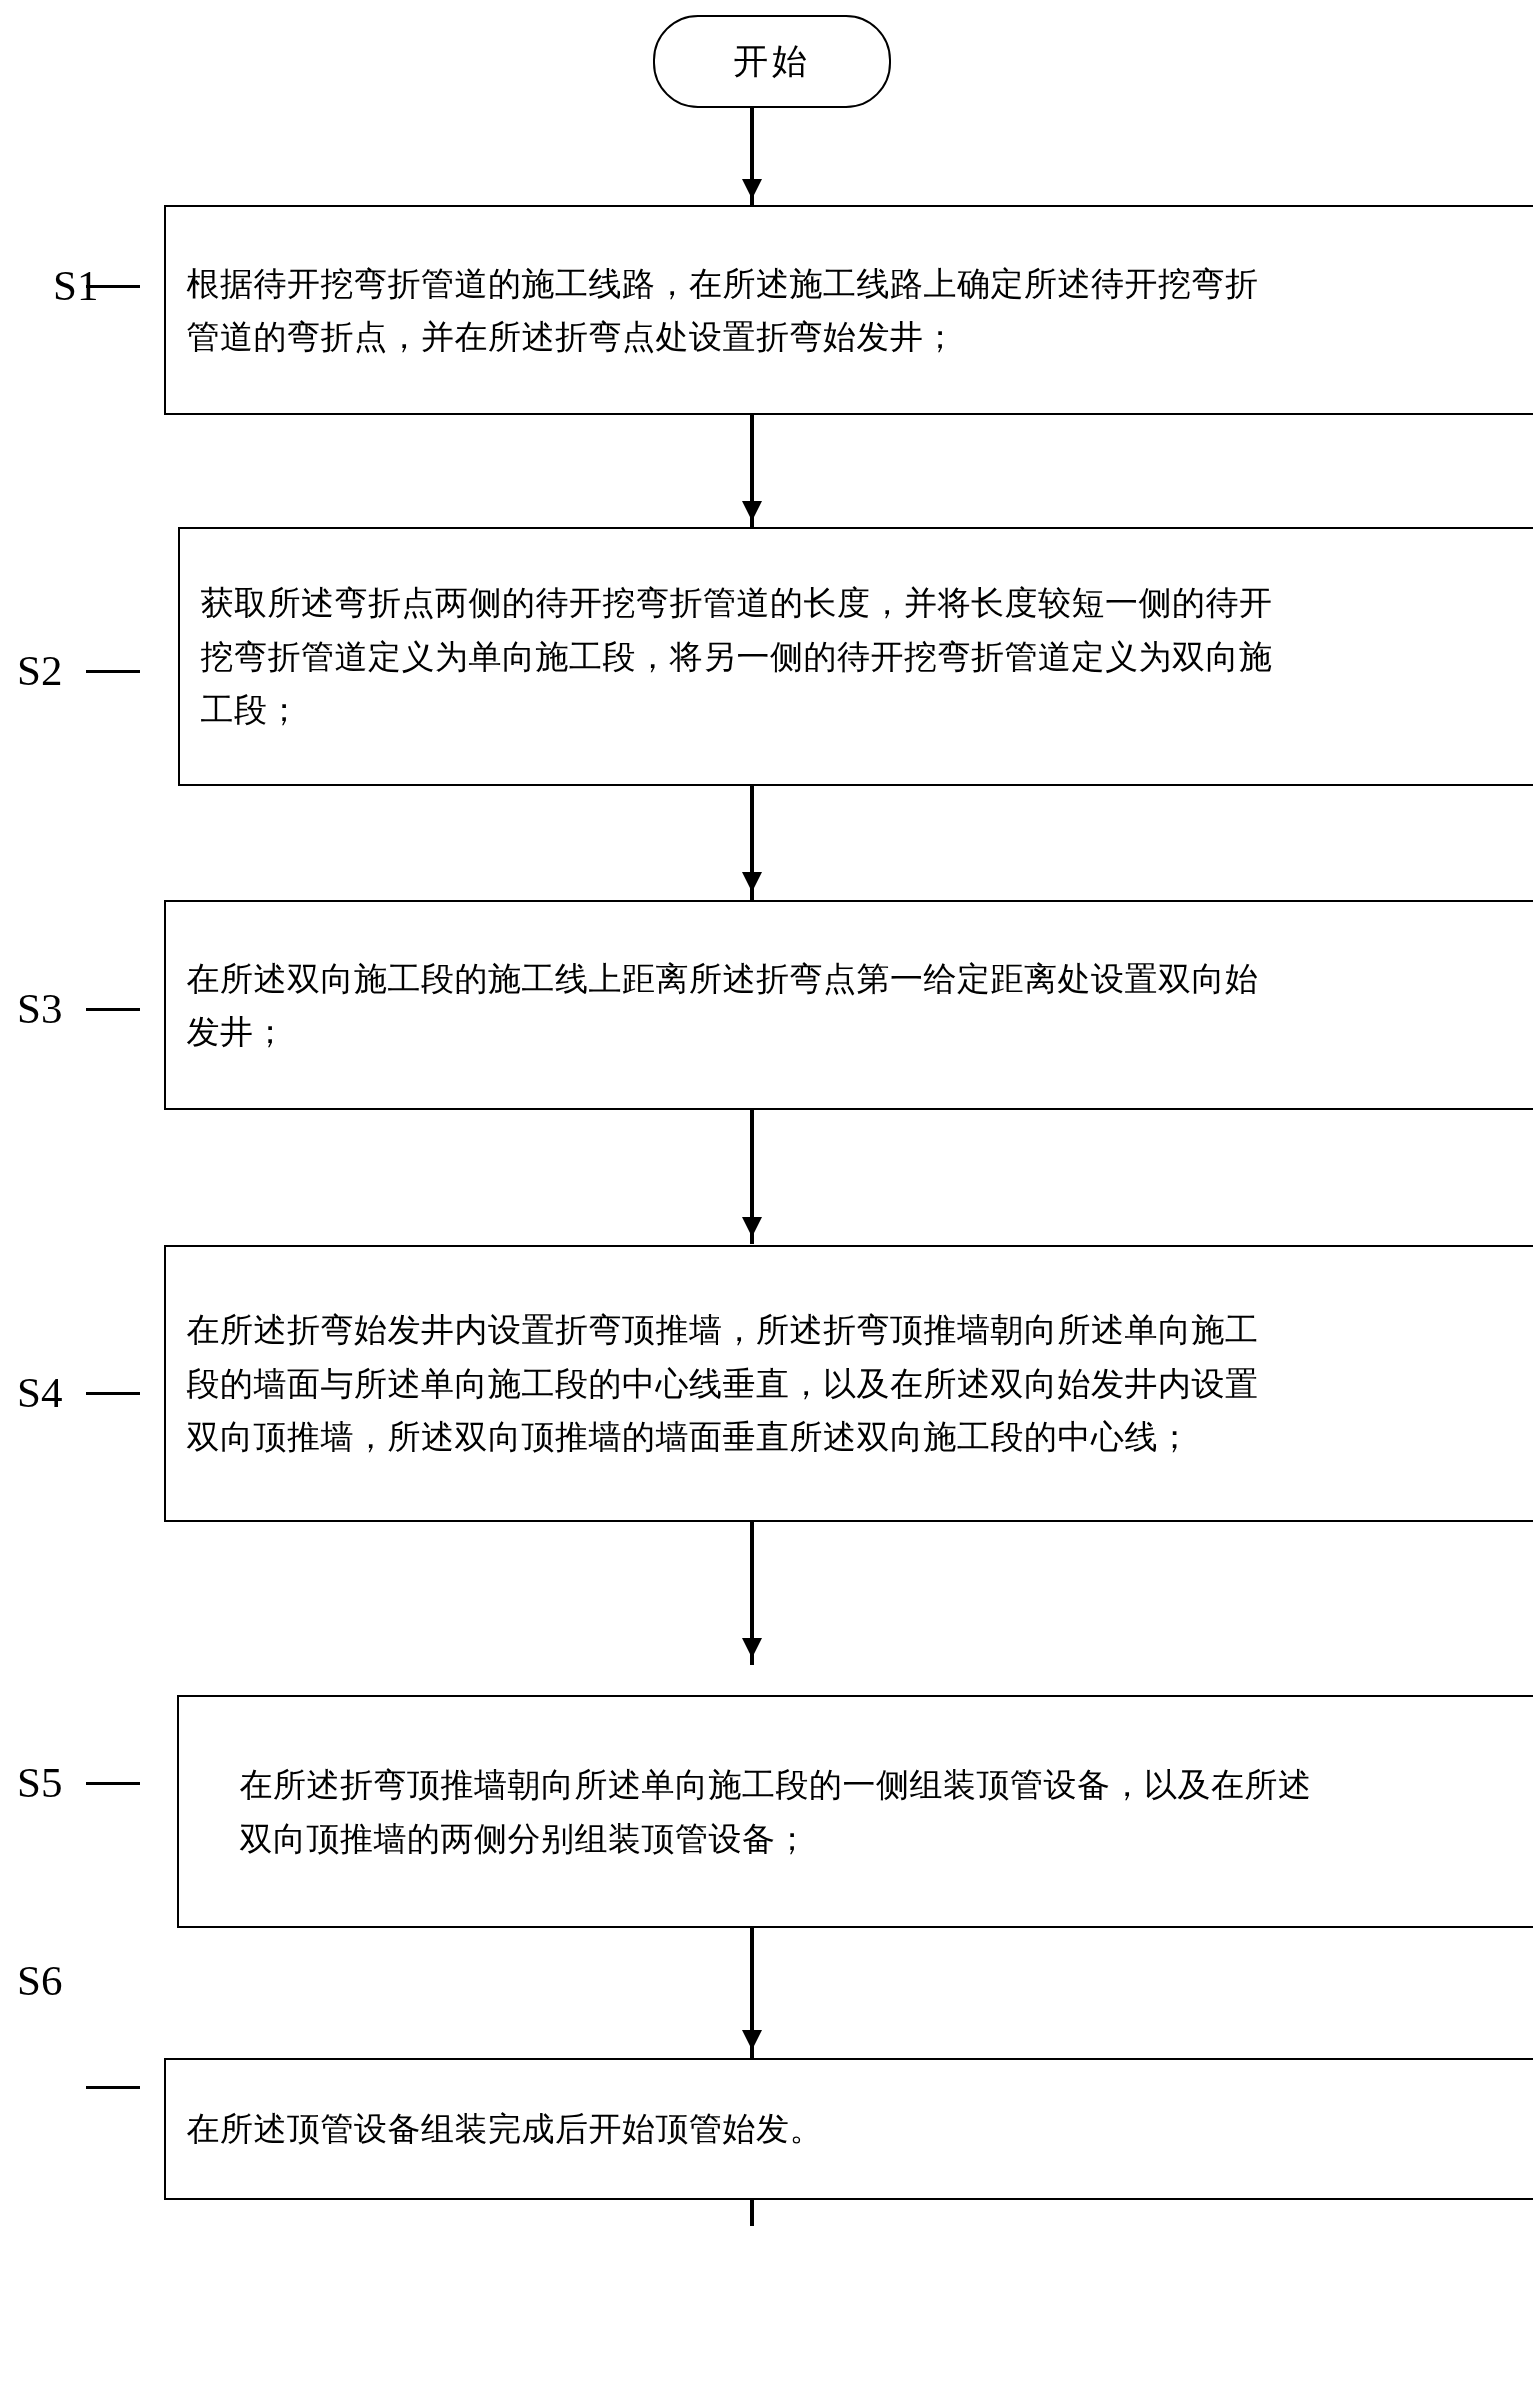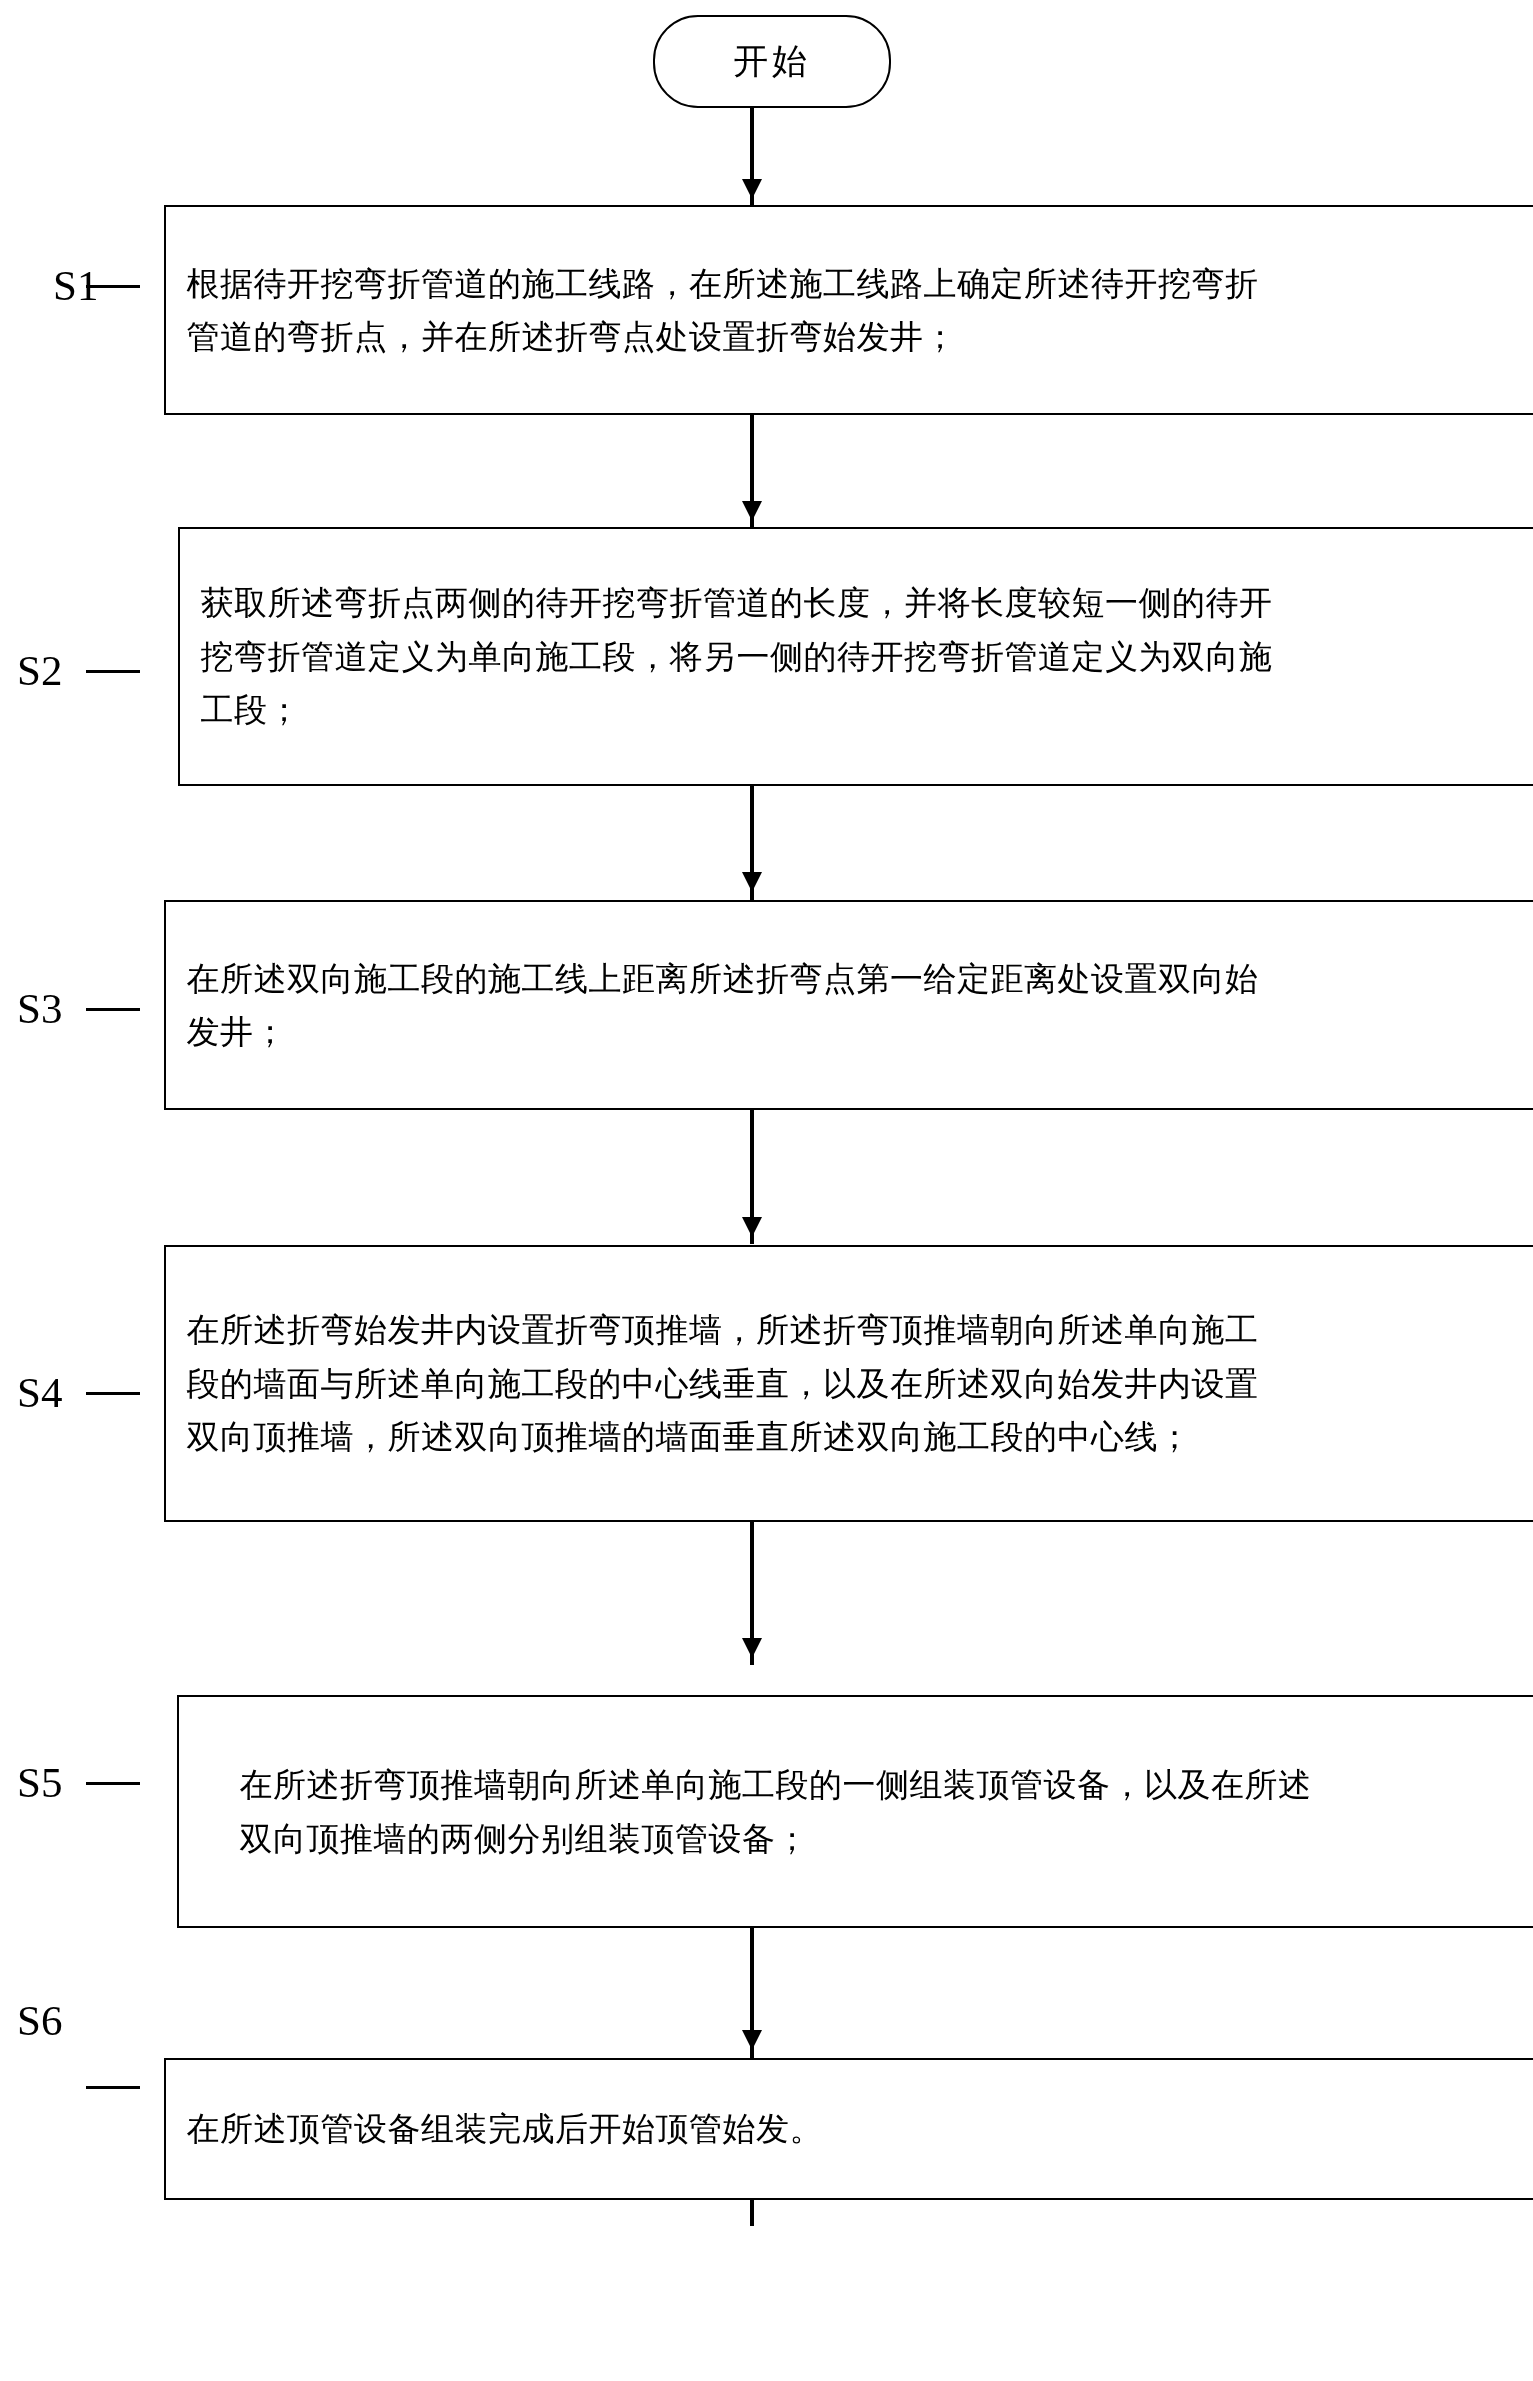--- a/index.html
+++ b/index.html
@@ -146,21 +146,21 @@
   <div class="step-label" style="left:17px; top:1758px;">S5</div>
   <div class="step-leader" style="left:86px; top:1782px; width:54px;"></div>
   <div class="process" style="left:151px; top:1695px; width:1382px; height:233px;padding-left:40px;">
     <div class="proc-text">在所述折弯顶推墙朝向所述单向施工段的一侧组装顶管设备，以及在所述
 双向顶推墙的两侧分别组装顶管设备；</div>
   </div>
 
   <div class="connector" style="left:750px; top:1928px; height:131px;"></div>
   <div class="arrowhead" style="left:742px; top:2030px;"></div>
 
-  <div class="step-label" style="left:17px; top:1996px;">S6</div>
+  <div class="step-label" style="left:17px; top:1956px;">S6</div>
   <div class="step-leader" style="left:86px; top:2086px; width:54px;"></div>
   <div class="process" style="left:138px; top:2058px; width:1382px; height:142px;">
     <div class="proc-text">在所述顶管设备组装完成后开始顶管始发。</div>
   </div>
 
   <div class="connector" style="left:750px; top:2200px; height:86px;"></div>
   <div class="arrowhead" style="left:742px; top:2261px;"></div>
 
   <div class="terminator" style="left:653px; top:2286px; width:238px; height:93px;">
     <span class="term-label">结束</span>

